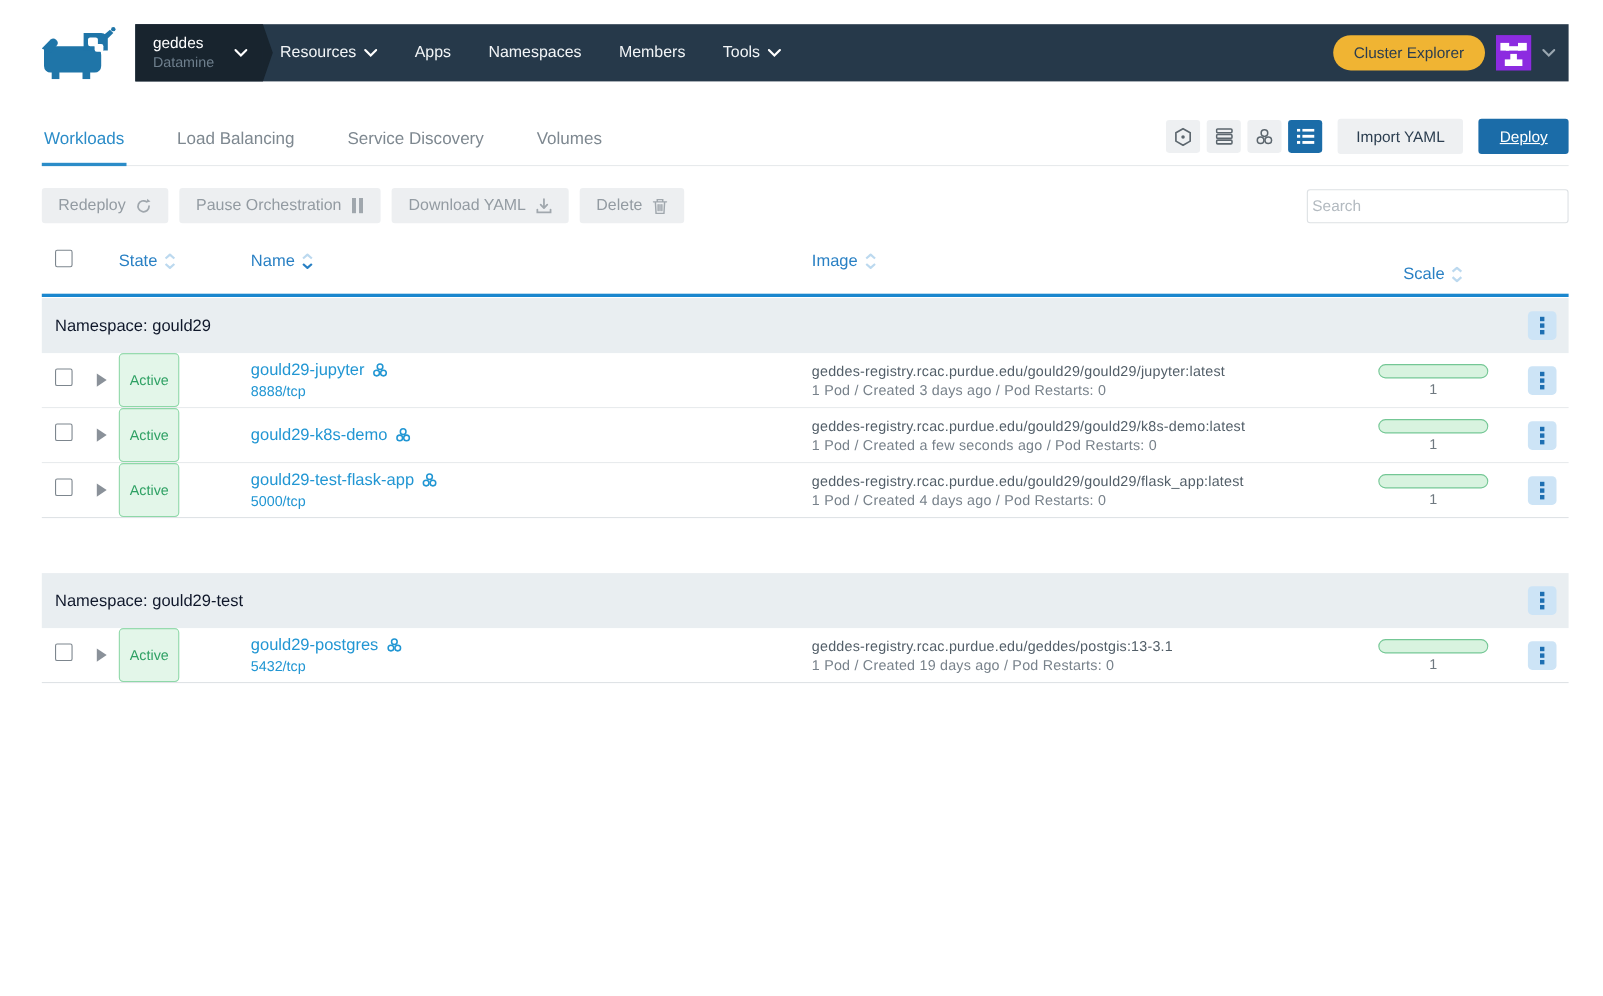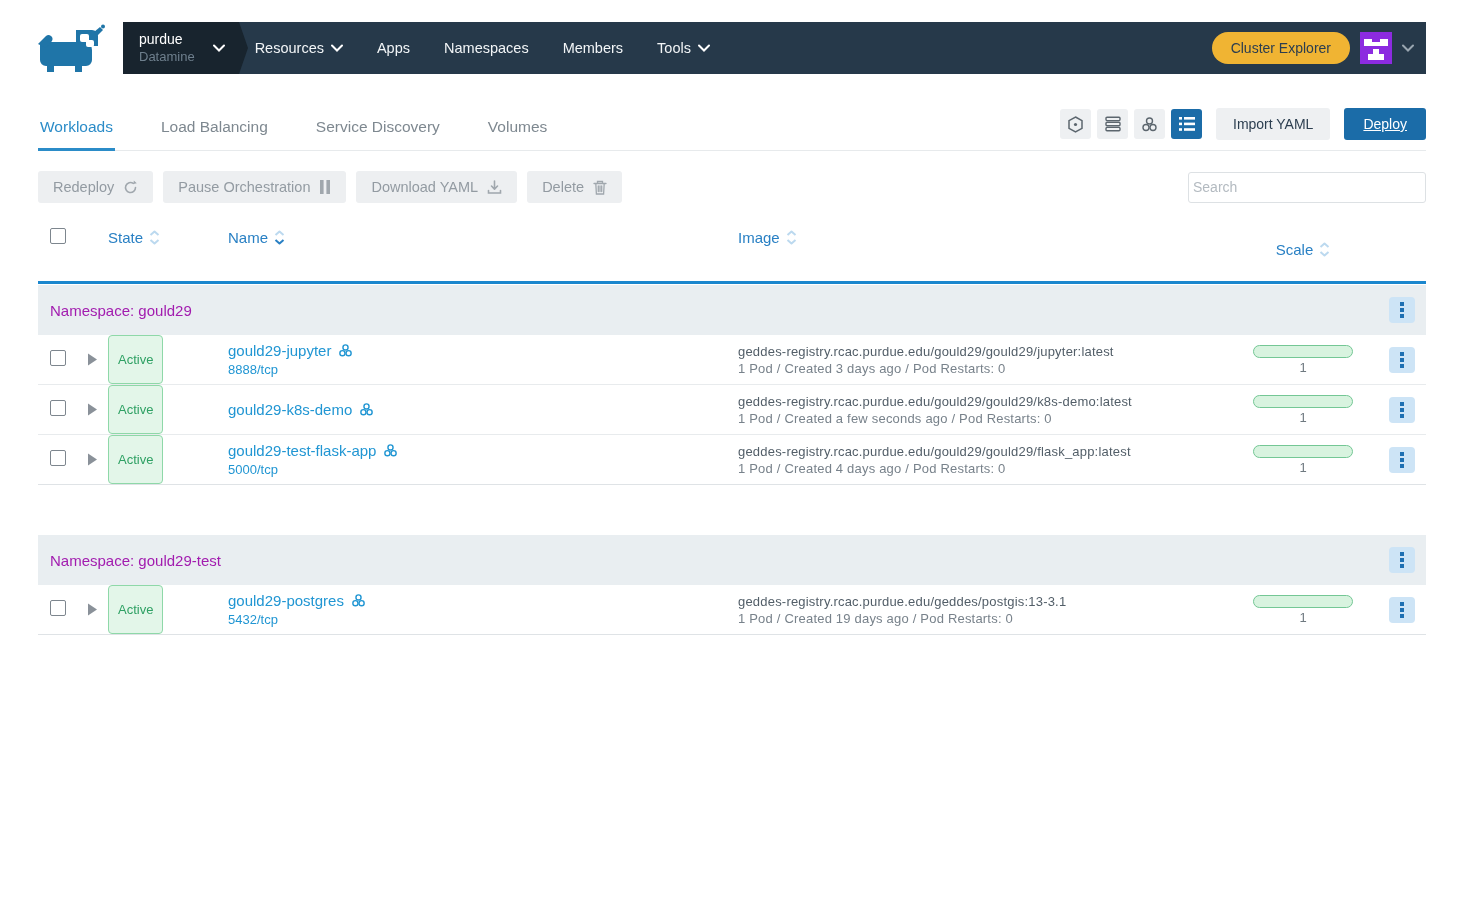--- a/index.html
+++ b/index.html
@@ -61,30 +61,30 @@
   }
   .bulk-btn svg { opacity: .85; }
   .search-input {
     margin-left: auto; width: 238px; height: 31px; border: 1px solid #dde1e4; border-radius: 3px;
     font-size: 14px; padding: 0 4px; color: #39434c; font-family: inherit; outline: none;
   }
   .search-input::placeholder { color: #b3bac0; }
 
   
   .grid-cols { display: grid; grid-template-columns: 38px 32px 120px 1fr 490px 150px 48px; align-items: center; }
-  .thead { margin-top: 14px; padding-bottom: 23px; border-bottom: 3px solid #1b87ce; }
+  .thead { margin-top: 14px; padding-bottom: 9px; border-bottom: 3px solid #1b87ce; }
   .th { font-size: 15px; color: #2980c4; display: flex; align-items: center; gap: 6px; }
   .th-image { }
   .th-scale { justify-content: center; margin-top: 24px; }
   .checkbox { width: 16px; height: 16px; border: 1.5px solid #7d868e; border-radius: 2px; background: #fff; display: inline-block; cursor: pointer; }
   .cell-check { padding-left: 12px; }
 
   .group-header {
     margin-top: 1px; height: 50px; background: #e9eef1; display: flex; align-items: center;
-    padding-left: 12px; position: relative; font-size: 15px; color: #a21caf;
+    padding-left: 12px; position: relative; font-size: 15px; color: #0f172a;
   }
   .group-header .kebab-btn { position: absolute; right: 11px; top: 12px; }
   .group-spacer { height: 49px; }
 
   .row { min-height: 50px; border-bottom: 1px solid #e8ebed; }
   .group:last-child .row:last-child, .row.last { border-bottom: 1px solid #dfe3e6; }
   .expand-cell { display: flex; justify-content: center; }
   .badge {
     display: inline-block; background: #e3f6e9; border: 1px solid #8ed8a8; color: #2fa164;
     border-radius: 4px; font-size: 13px; padding: 16px 9px;
@@ -121,21 +121,21 @@
     </g>
     <g fill="#ffffff">
       <rect x="44" y="10" width="9" height="8" rx="2"></rect>
       <rect x="50" y="16" width="8" height="7" rx="2"></rect>
     </g>
   </svg>
 
   <div class="topnav">
     <div class="cluster-selector">
       <span class="cluster-text">
-        <span class="cluster-name">purdue</span>
+        <span class="cluster-name">geddes</span>
         <span class="cluster-sub">Datamine</span>
       </span>
       <svg class="chev" viewBox="0 0 12 8">
           <path d="M1 1.5 L6 6.5 L11 1.5" fill="none" stroke="#fff" stroke-width="2" stroke-linecap="round"></path>
         </svg>
     </div>
 
     <div class="nav-items">
       <span class="nav-item">
         <span>Resources</span>

